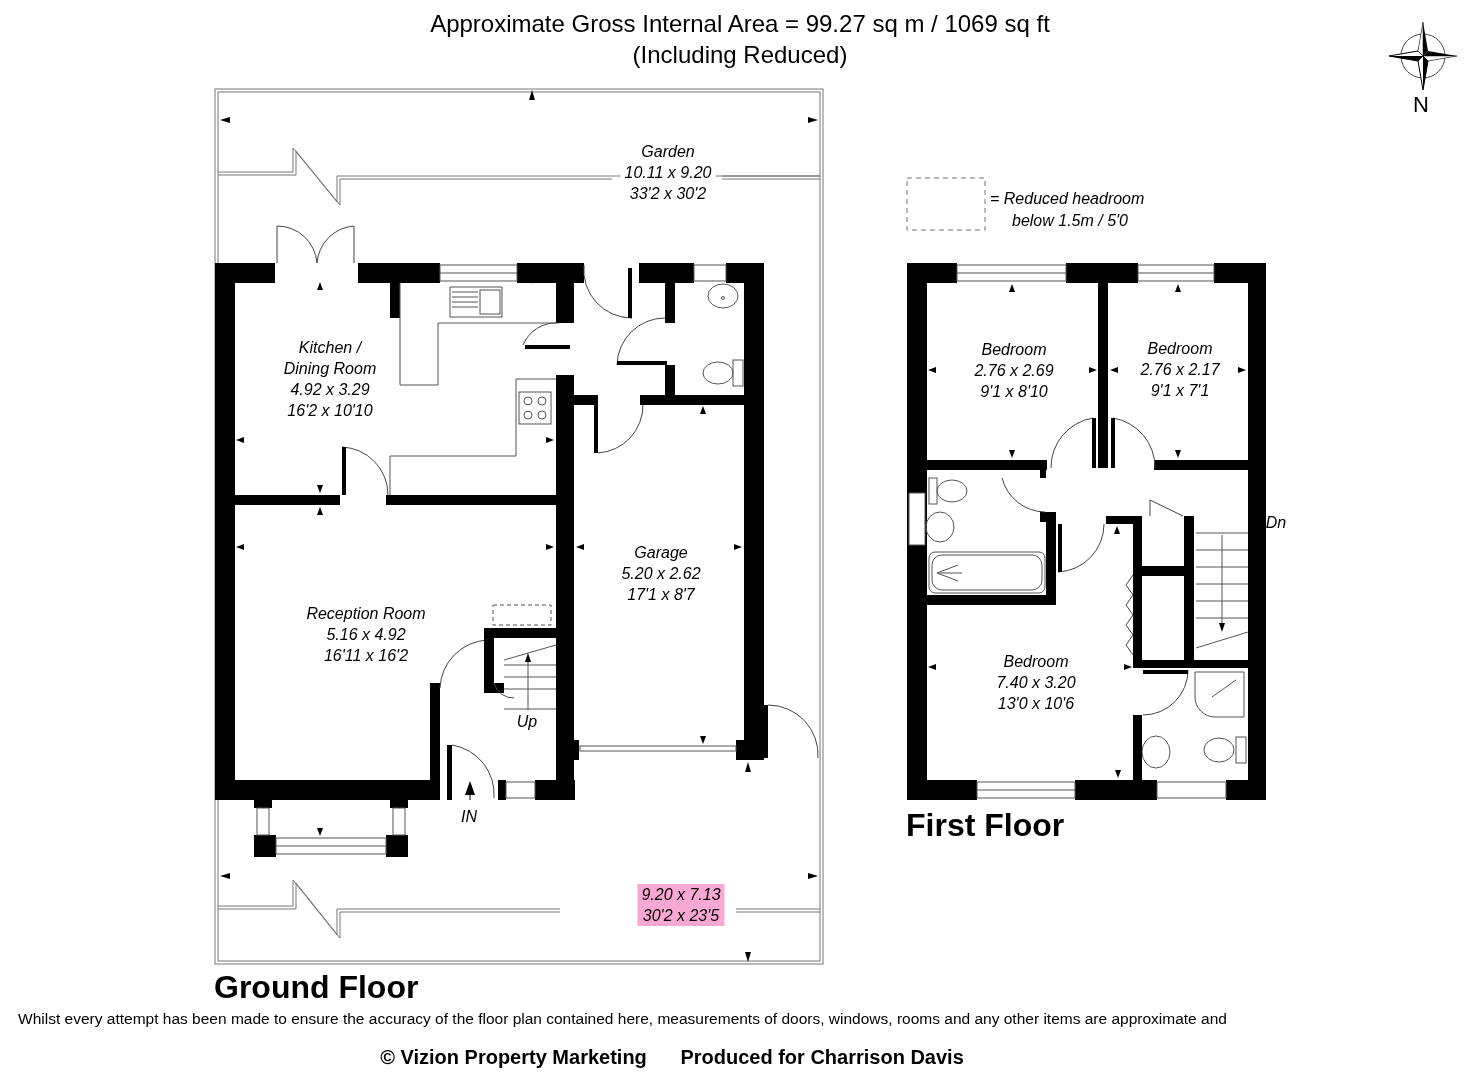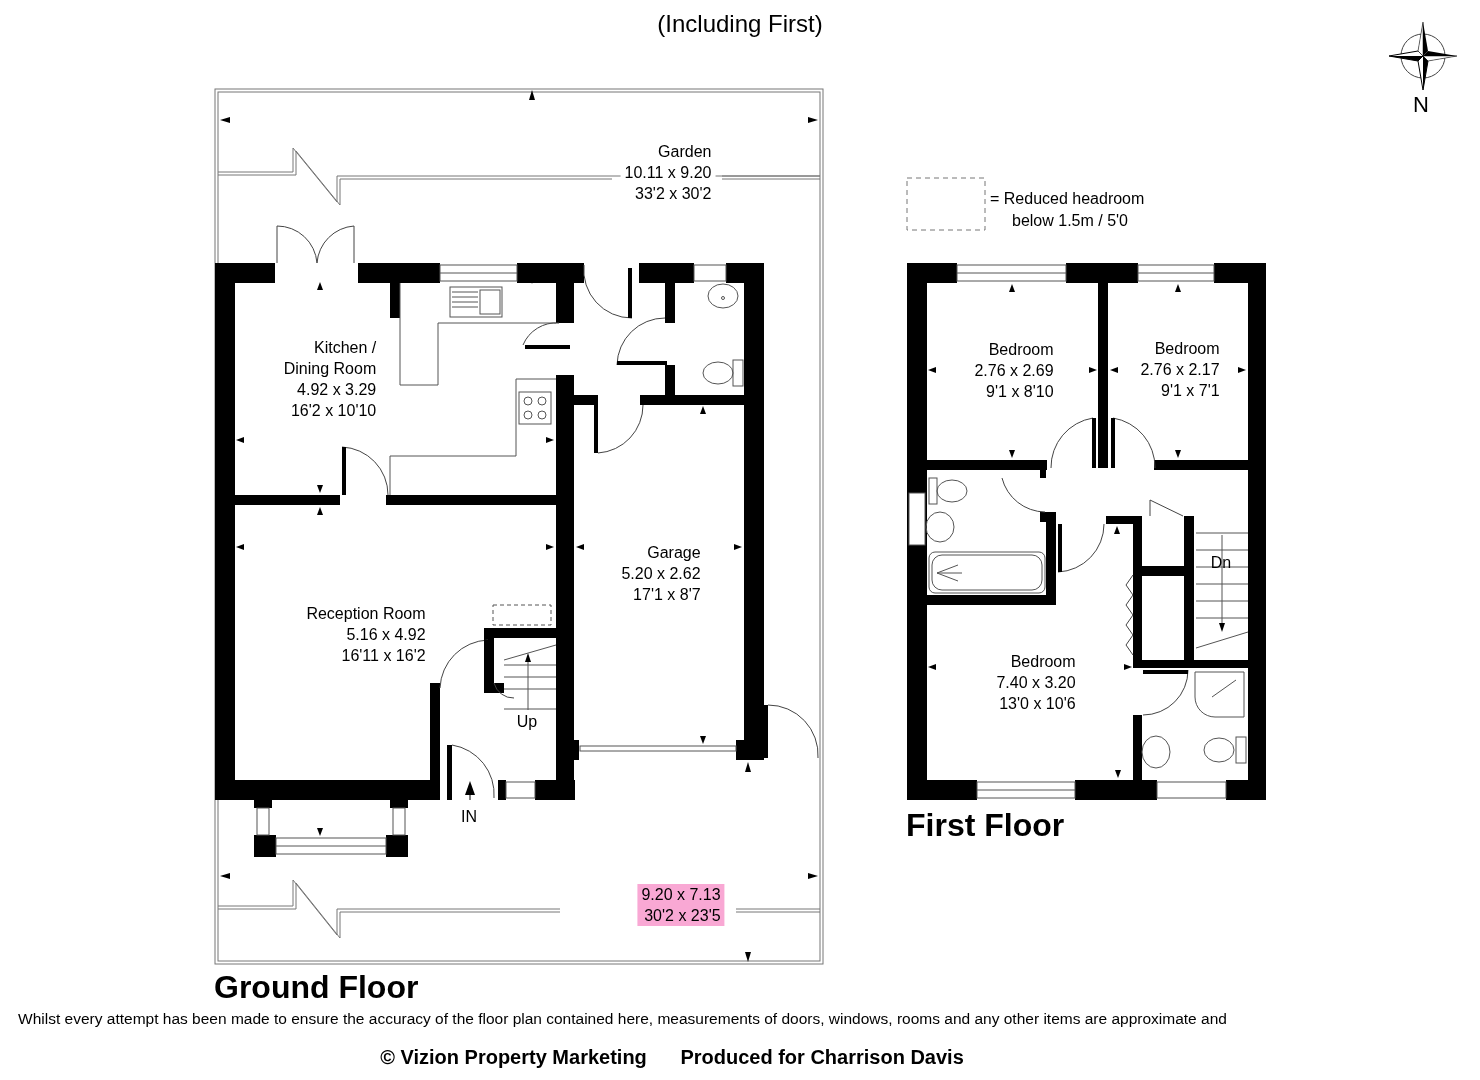--- a/index.html
+++ b/index.html
@@ -1,33 +1,34 @@
 <!DOCTYPE html>
 <html><head>
 <meta charset="utf-8">
 <style>
   html,body{margin:0;padding:0;background:#fff;}
   body{width:1480px;height:1080px;position:relative;overflow:hidden;font-family:"Liberation Sans",sans-serif;color:#000;}
   .abs{position:absolute;}
   .title{left:0;width:1480px;top:8px;text-align:center;font-size:24px;line-height:31px;}
   .floor-label{font-weight:bold;font-size:32px;}
-  .room-label{position:absolute;text-align:right;font-size:16px;line-height:21px;transform:translateX(-50%);white-space:nowrap;}
+  .room-label{position:absolute;text-align:center;font-size:16px;line-height:21px;transform:translateX(-50%);white-space:nowrap;font-style:italic;}
   .disclaimer{left:0;width:1245px;top:1008px;text-align:center;font-size:15.5px;line-height:21px;}
   .credits{left:0;width:1344px;top:1046px;text-align:center;font-size:20px;font-weight:bold;}
   .credits span{margin:0 14px;}
   svg.plan{position:absolute;left:0;top:0;}
-  .legend-text{left:990px;top:188px;font-size:16px;line-height:22px;}
+  .legend-text{left:990px;top:188px;font-size:16px;line-height:22px;font-style:italic;}
   .legend-text .l2{padding-left:22px;}
   .compass-n{left:1413px;top:92px;font-size:22px;}
 </style>
 </head>
 <body>
 
 <div class="abs title">
-  <div>(Including First)</div>
+  <div>Approximate Gross Internal Area = 99.27 sq m / 1069 sq ft</div>
+  <div>(Including Reduced)</div>
 </div>
 
 <svg class="plan" width="1480" height="1080" viewBox="0 0 1480 1080">
 
   <g>
     <circle cx="1423" cy="56" r="22" fill="none" stroke="#444" stroke-width="1"></circle>
     <polygon points="1423,22 1428,51 1423,56 1418,51" fill="#000"></polygon>
     <polygon points="1423,90 1418,61 1423,56 1428,61" fill="#fff" stroke="#000"></polygon>
     <polygon points="1389,56 1418,51 1423,56 1418,61" fill="#fff" stroke="#000"></polygon>
     <polygon points="1457,56 1428,61 1423,56 1428,51" fill="#000"></polygon>
@@ -336,21 +337,21 @@
 <div class="room-label" style="left:1180px;top:338px;">
   <div>Bedroom</div>
   <div>2.76 x 2.17</div>
   <div>9'1 x 7'1</div>
 </div>
 <div class="room-label" style="left:1036px;top:651px;">
   <div>Bedroom</div>
   <div>7.40 x 3.20</div>
   <div>13'0 x 10'6</div>
 </div>
-<div class="room-label" style="left:1221px;top:512px;margin-top:40px;">Dn</div>
+<div class="room-label" style="left:1276px;top:512px;">Dn</div>
 
 <div class="abs floor-label" style="left:214px;top:969px;">Ground Floor</div>
 <div class="abs floor-label" style="left:906px;top:807px;">First Floor</div>
 
 <div class="abs disclaimer">
   <div>Whilst every attempt has been made to ensure the accuracy of the floor plan contained here, measurements of doors, windows, rooms and any other items are approximate and</div>
 </div>
 <div class="abs credits">
   <span>© Vizion Property Marketing</span>
   <span>Produced for Charrison Davis</span>

